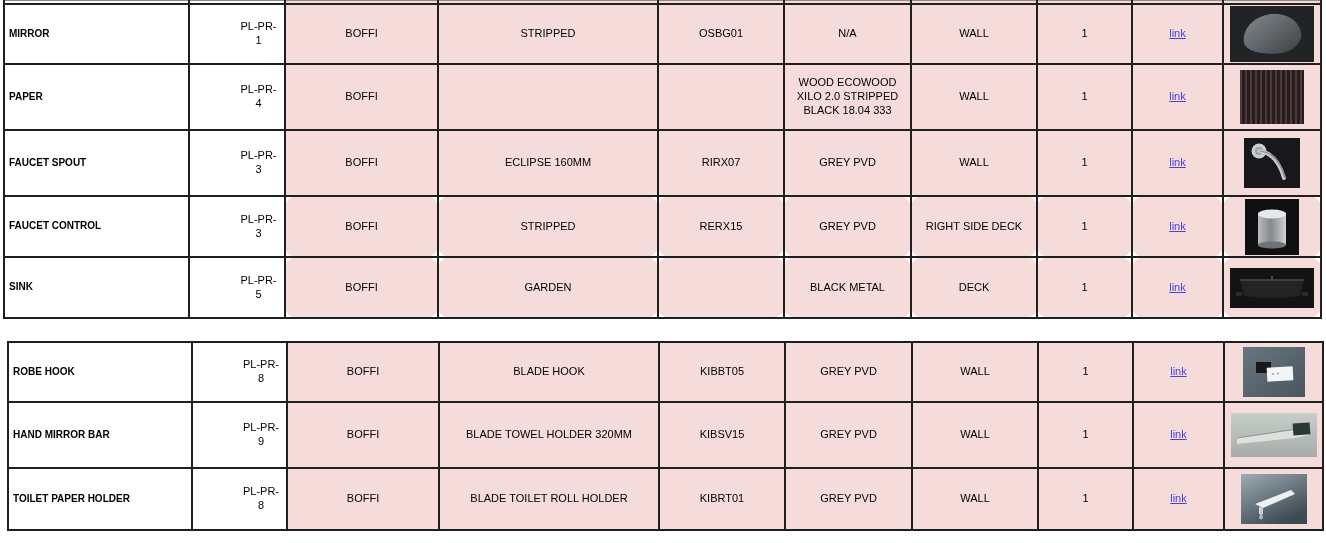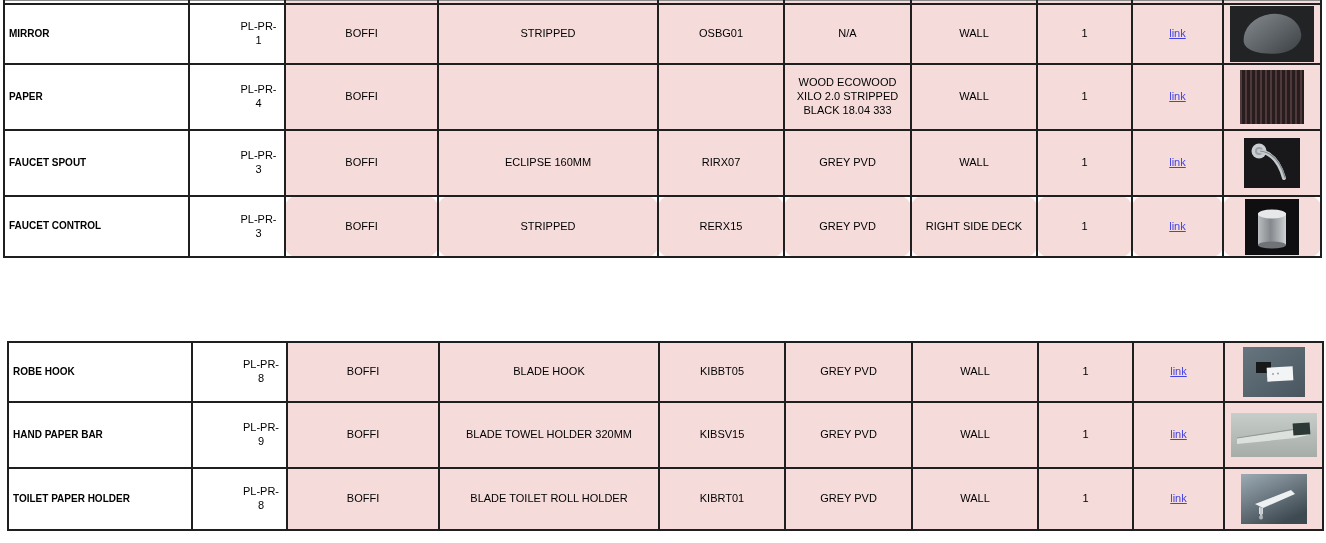--- a/index.html
+++ b/index.html
@@ -166,20 +166,41 @@
               <stop offset="0.8" stop-color="#b2b6b9"></stop>
                   <stop offset="1" stop-color="#d0d3d5"></stop>
             </linearGradient>
           </defs>
           <ellipse cx="27" cy="15" rx="14" ry="4.5" fill="#e6e8ea"></ellipse>
           <ellipse cx="27" cy="46" rx="14" ry="3.5" fill="#6f7377"></ellipse>
         </svg>
       </td>
     </tr>
 
+    <tr class="row-c">
+      <td class="cell-item">SINK</td>
+      <td class="cell-white">PL-PR-5</td>
+      <td>BOFFI</td>
+      <td>GARDEN</td>
+      <td></td>
+      <td>BLACK METAL</td>
+      <td>DECK</td>
+      <td>1</td>
+      <td><a class="link">link</a></td>
+      <td class="cell-img">
+        <svg class="thumb" width="84" height="40" viewBox="0 0 84 40">
+          <rect width="84" height="40" fill="#131313"></rect>
+          <path d="M10 12 H74 L70 28 Q42 32 14 28 Z" fill="#222426"></path>
+          <path d="M10 12 H74" stroke="#3c3e40" stroke-width="2"></path>
+          <rect x="6" y="24" width="6" height="4" fill="#2a2c2e"></rect>
+          <rect x="72" y="24" width="6" height="4" fill="#2a2c2e"></rect>
+          <rect x="41" y="8" width="2" height="5" fill="#454749"></rect>
+        </svg>
+      </td>
+    </tr>
   </tbody>
     </table>
 
   <table class="sched" id="table-lower">
     <colgroup>
       <col style="width:184px">
         <col style="width:95px">
         <col style="width:152px">
       <col style="width:220px">
         <col style="width:126px">
@@ -212,21 +233,21 @@
           <rect width="62" height="50" fill="url(#hookbg)"></rect>
           <rect x="13" y="15" width="15" height="11" fill="#16181a"></rect>
           <rect x="24" y="20" width="26" height="14" fill="#f3f4f5" transform="rotate(-3 37 27)"></rect>
           <circle cx="30" cy="27" r="1" fill="#9aa0a4"></circle>
           <circle cx="35" cy="26.6" r="1" fill="#9aa0a4"></circle>
         </svg>
       </td>
     </tr>
 
     <tr class="row-b">
-      <td class="cell-item">HAND PAPER BAR</td>
+      <td class="cell-item">HAND MIRROR BAR</td>
       <td class="cell-white">PL-PR-9</td>
       <td>BOFFI</td>
       <td>BLADE TOWEL HOLDER 320MM</td>
       <td>KIBSV15</td>
       <td>GREY PVD</td>
       <td>WALL</td>
       <td>1</td>
       <td><a class="link">link</a></td>
       <td class="cell-img">
         <svg class="thumb" width="86" height="44" viewBox="0 0 86 44">

